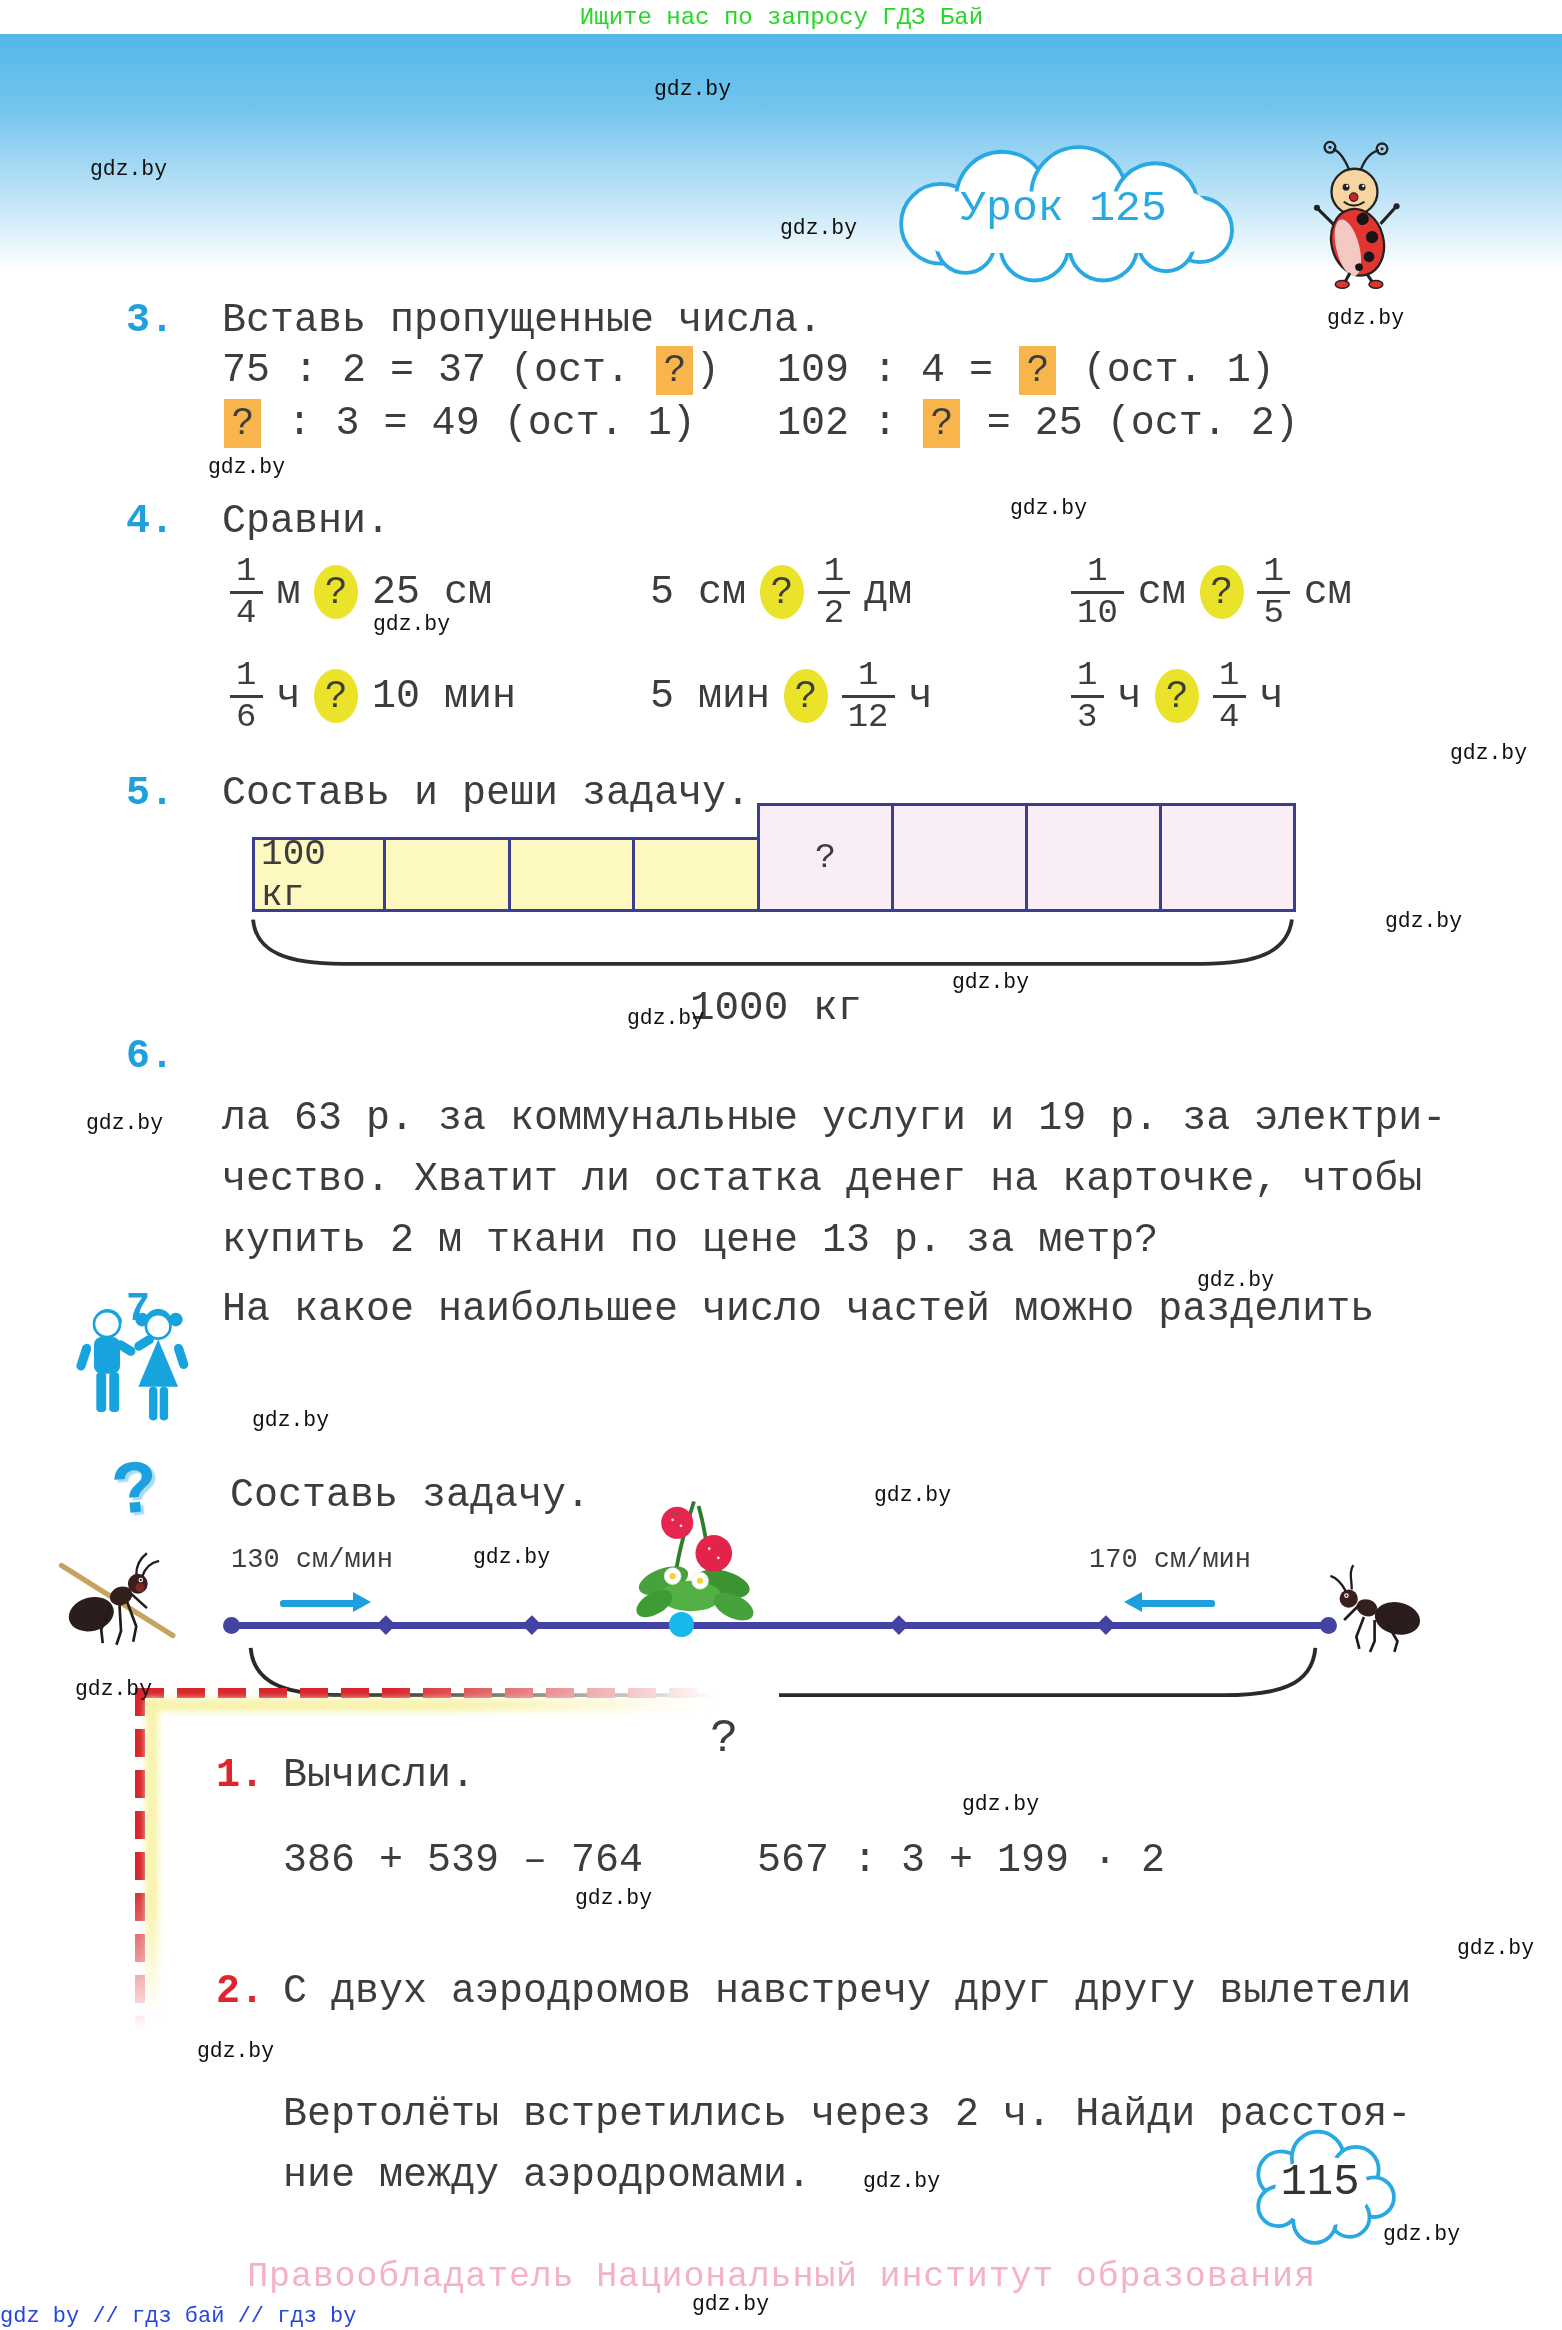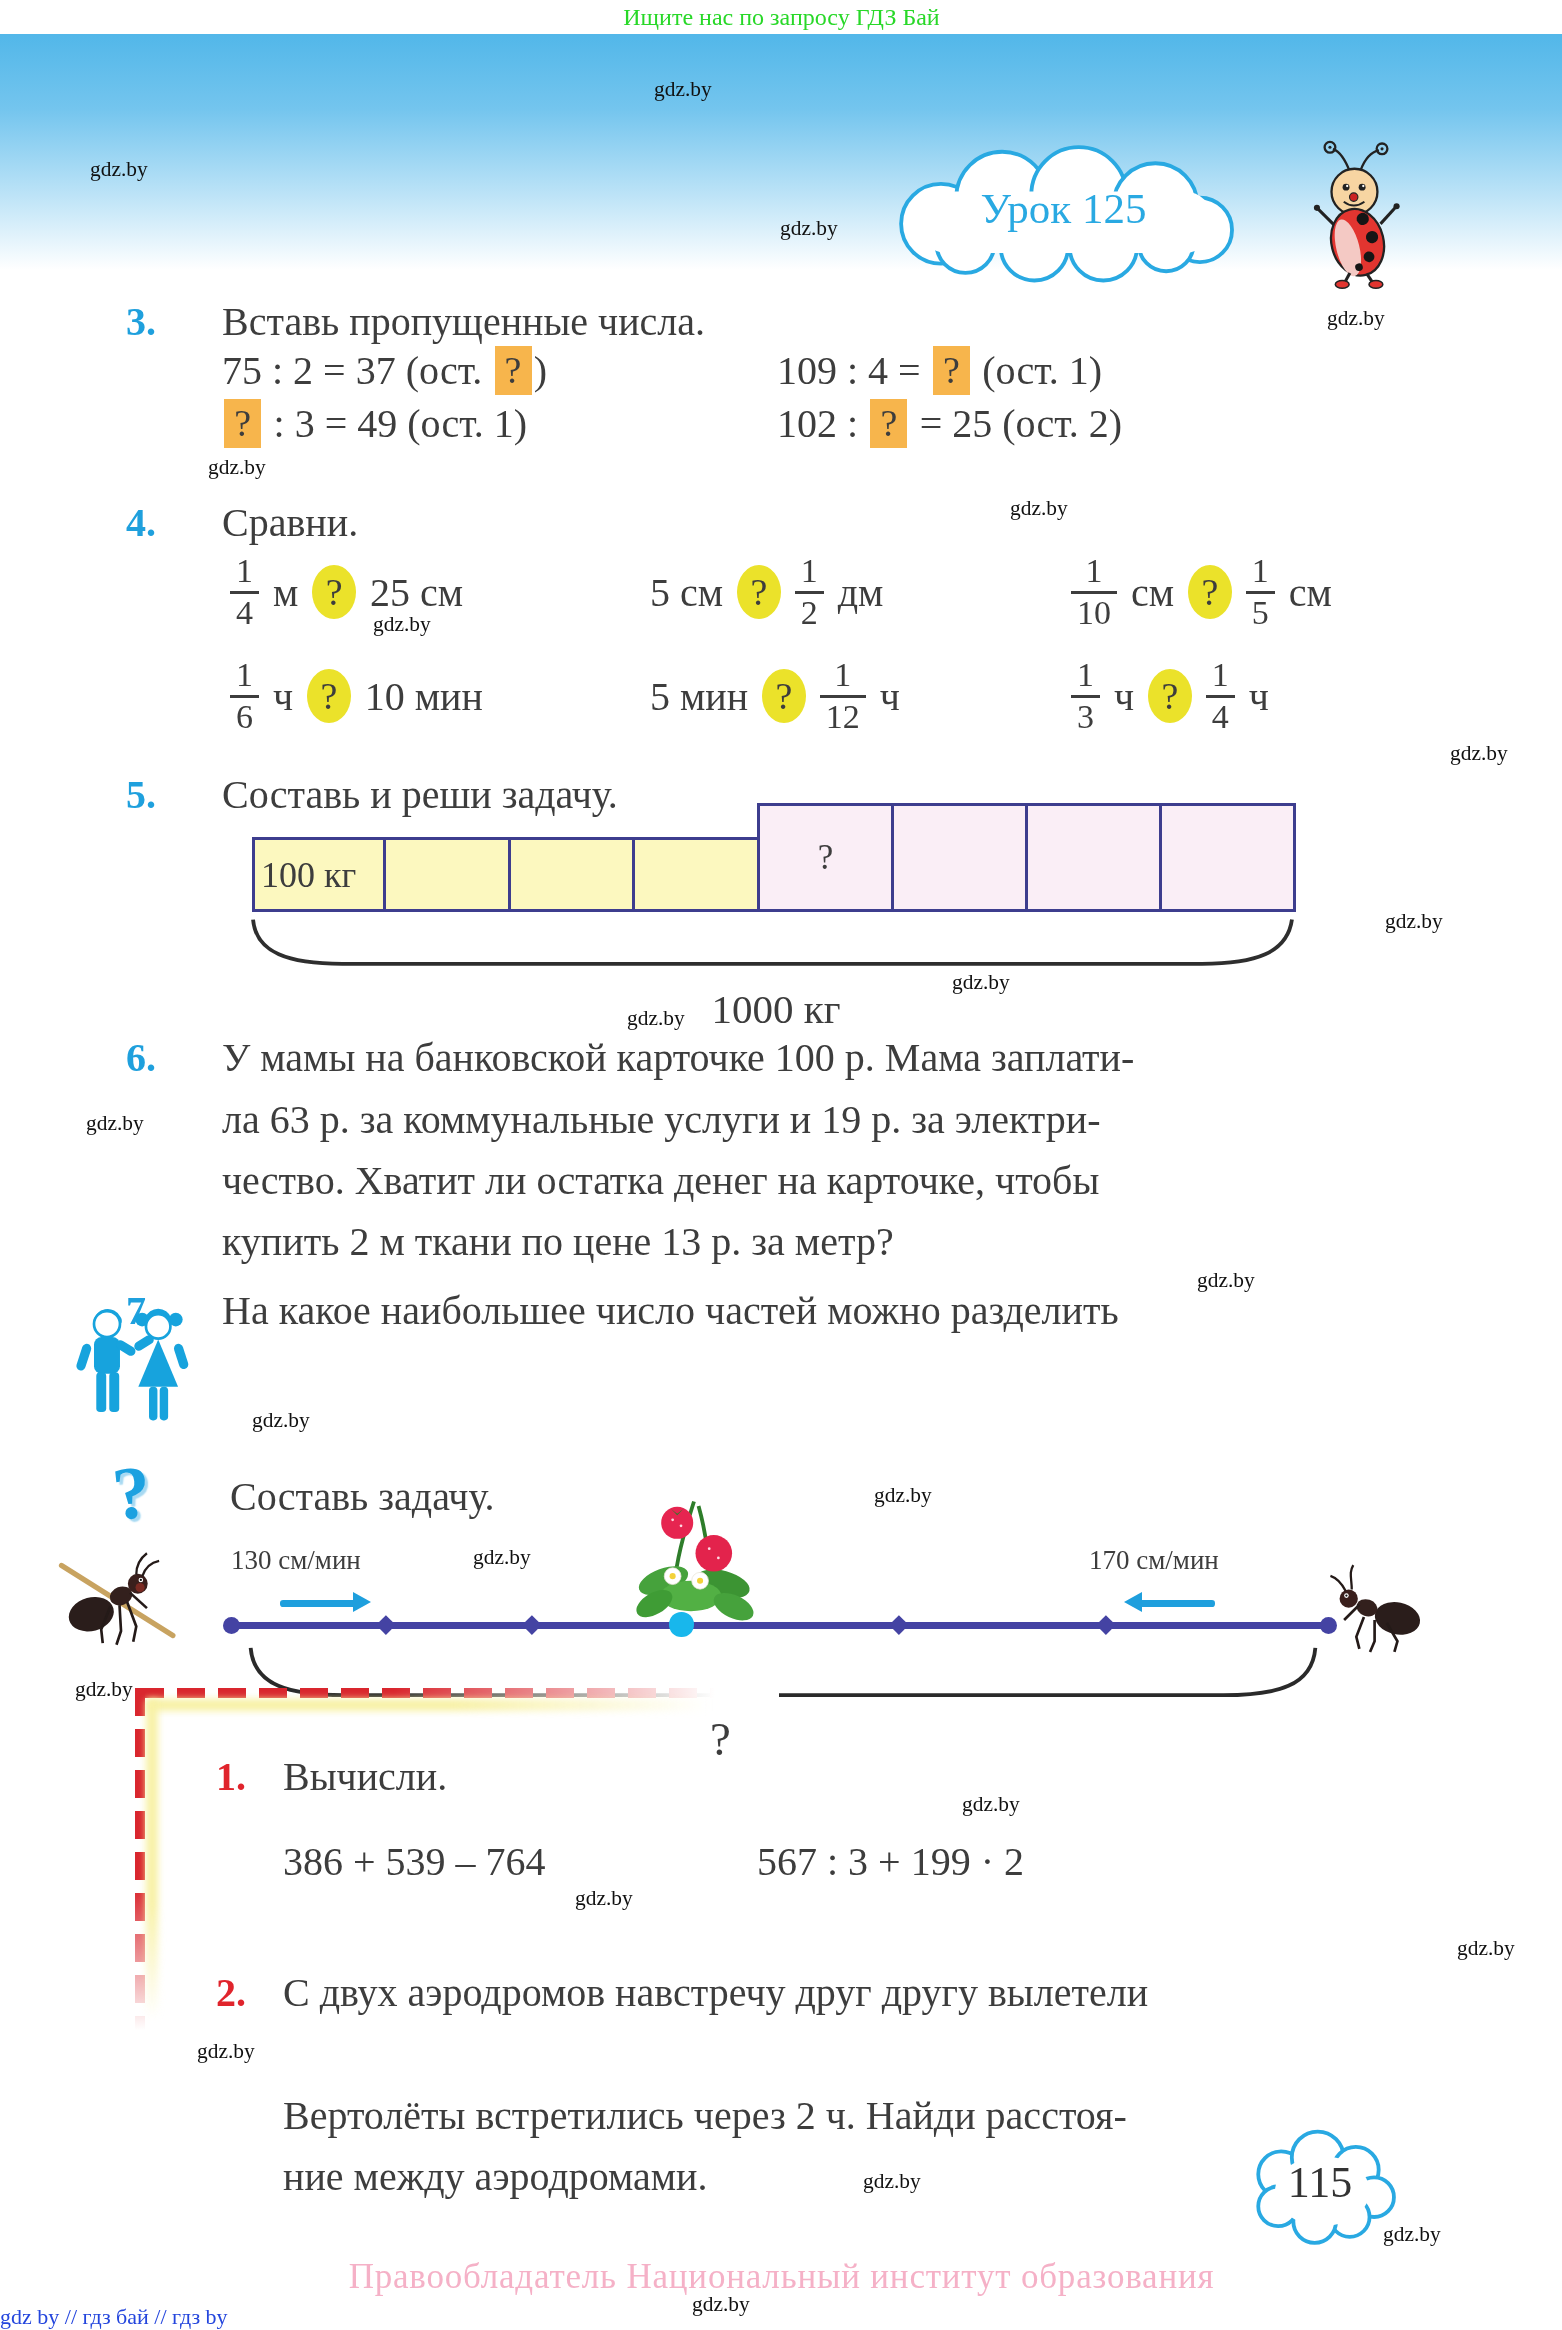--- a/index.html
+++ b/index.html
@@ -1,17 +1,17 @@
 <!DOCTYPE html>
 <html style="--accent-blue: #26a5e0; --number-blue: #1fa0dd; --text-dark: #3d3d3d; --red: #e0242c; --orange-box: #f7b54c; --yellow-mark: #ebe22a; --bar-yellow: #fcf8bf; --bar-pink: #faeef6; --bar-border: #3d3d8e; --line-navy: #4443a3; --dash-red: #d9262e; --glow-yellow: #f8f1a5; --footer-pink: #f5b1c7; --banner-green: #28d828; --link-blue: #2446dd; --cloud-blue: #29a9e2; --sky-top: #52b7e9;font-size:12.2px"><head>
 <meta charset="utf-8">
 <style>
   html,body{margin:0;padding:0;background:#ffffff}
   #page{position:relative;width:1563px;height:2330px;background:#fff;overflow:hidden;
-        font-family:Liberation Serif, serif;color:var(--text-dark,#3d3d3d)}
+        font-family:Liberation Mono, monospace;color:var(--text-dark,#3d3d3d)}
   .promo{position:absolute;top:3.8px;left:0;width:100%;text-align:center;
          font-size:24px;color:var(--banner-green,#28d828)}
   .sky{position:absolute;top:34px;left:0;width:100%;height:236px;
        background:linear-gradient(180deg,#52b7e9 0%,#74c5ee 32%,#bce3f7 68%,#ffffff 100%)}
   .wm{position:absolute;font-size:21.4px;color:#101010;white-space:nowrap}
   .pnum{position:absolute;font-size:40px;font-weight:700;color:var(--number-blue,#1fa0dd);white-space:nowrap}
   .pnum.red{color:var(--red,#e0242c)}
   .ptitle,.tline{position:absolute;font-size:40px;white-space:nowrap}
   .eq{position:absolute;display:flex;align-items:center;height:54px;font-size:40px;white-space:pre}
   .qbox{display:inline-flex;align-items:center;justify-content:center;width:37px;height:49px;
@@ -205,21 +205,20 @@
       <div class="cell"></div>
       <div class="cell"></div>
       <div class="cell"></div>
     </div>
   <svg class="brace" style="left:246px;top:915px" width="1053" height="55" viewBox="0 0 1376 72">
     <path d="M8,6 C12,50 55,64 125,64 L1250,64 C1320,64 1362,50 1368,6" stroke="#2e2e2e" stroke-width="5" fill="none"></path>
   </svg>
   <div class="total-label">1000 кг</div>
 
   <div class="pnum" style="left:126px;top:1034px">6.</div>
-  <div class="tline" style="left:222px;top:1034px">У мамы на банковской карточке 100 р. Мама заплати-</div>
   <div class="tline" style="left:222px;top:1096px">ла 63 р. за коммунальные услуги и 19 р. за электри-</div>
   <div class="tline" style="left:222px;top:1157px">чество. Хватит ли остатка денег на карточке, чтобы</div>
   <div class="tline" style="left:222px;top:1218px">купить 2 м ткани по цене 13 р. за метр?</div>
 
   <div class="pnum" style="left:126px;top:1287px">7.</div>
   <div class="tline" style="left:222px;top:1287px">На какое наибольшее число частей можно разделить</div>
 
   <svg style="left:81px;top:1301px" width="107" height="157" viewBox="0 0 140 205">
     <g fill="#17a3dd">
       <path d="M16,28 a19,19 0 0 1 36,-7 c2,3 2,7 0,9 c-9,-7 -25,-8 -36,-2 z"></path>

